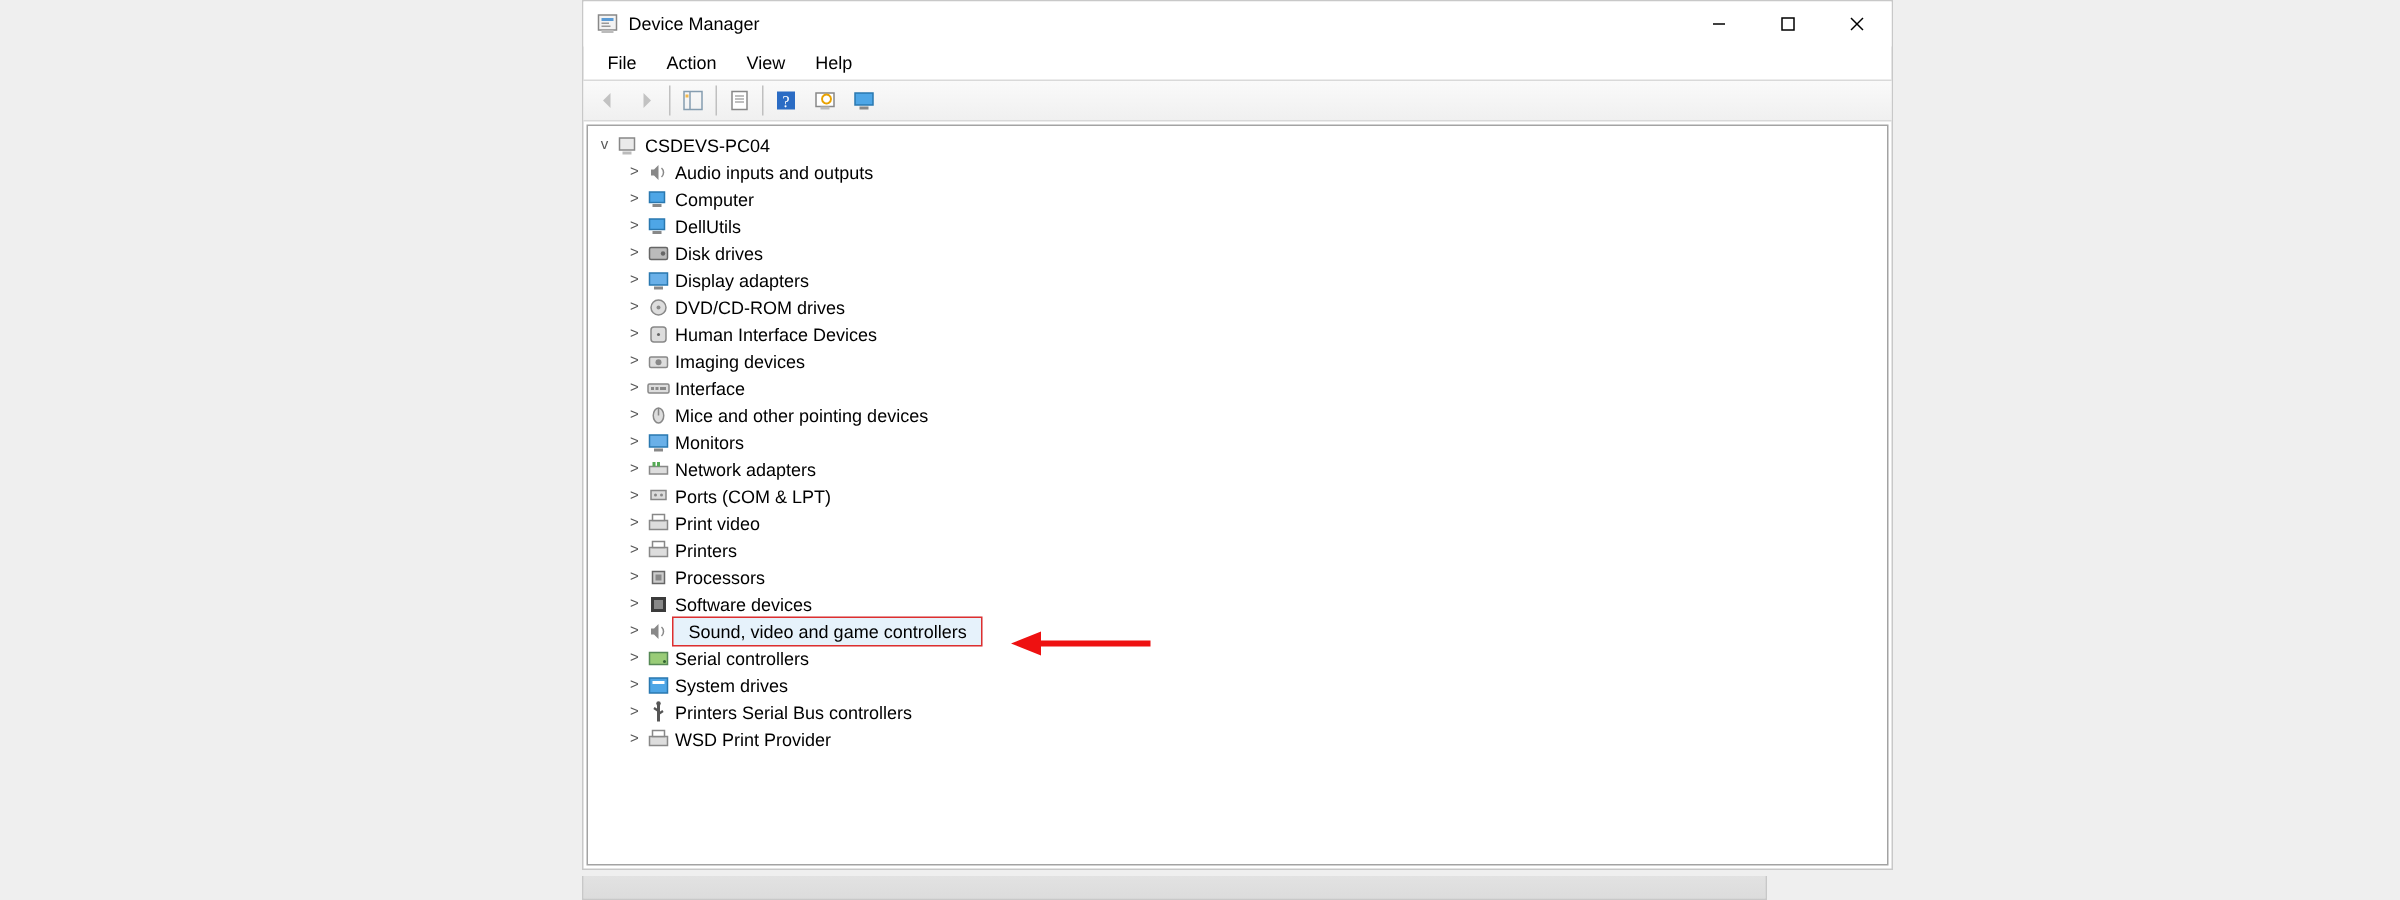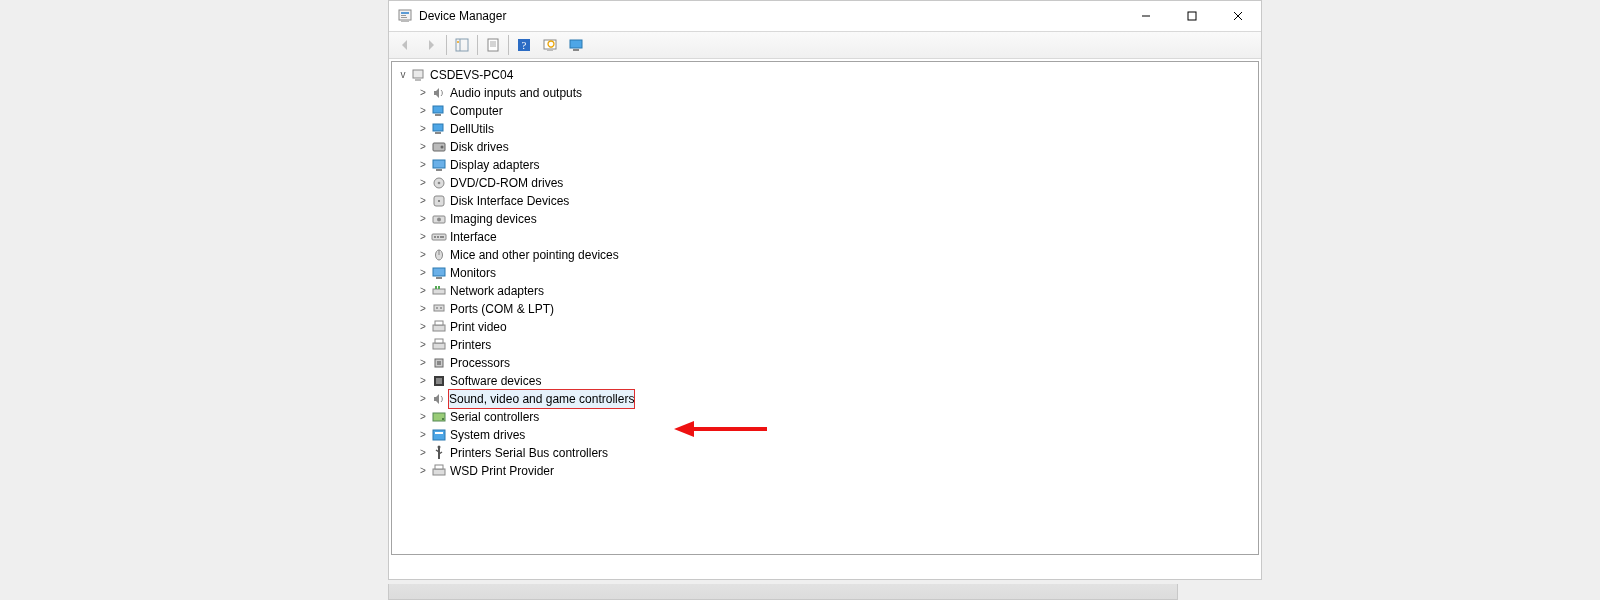--- a/index.html
+++ b/index.html
@@ -72,21 +72,21 @@
   }
   .tree-root { padding-left: 4px; }
   .node {
     display:flex; align-items:center; height:18px; line-height:18px;
     white-space: nowrap;
   }
   .node .exp { width:14px; text-align:center; color:#595959; font-size:10px; display:inline-block;}
   .node .icn { width:18px; display:inline-flex; align-items:center; justify-content:center;}
   .node .lbl { padding-left:2px; padding-right:2px;}
   .children { padding-left: 20px; }
-  .node.highlight .lbl { border:1px solid #de2f2f; background:#e6f2fb; padding:0 0;}
+  .node.highlight .lbl { border:1px solid #de2f2f; background:#e6f2fb; padding:0 10px;}
   
   .annotation-arrow {
     position:absolute; left: 672px; top: 417px; pointer-events:none;
   }
   
   .bottom-bar {
     position:absolute; left: 388px; width:790px; height:16px; top: 584px;
     background: linear-gradient(#e2e2e2,#dcdcdc);
     border: 1px solid #c8c8c8; border-top: none;
   }
@@ -122,20 +122,26 @@
       </div>
       <div class="win-btn">
         <svg width="10" height="10">
             <line x1="1" y1="1" x2="9" y2="9" stroke="#000"></line>
             <line x1="9" y1="1" x2="1" y2="9" stroke="#000"></line>
           </svg>
       </div>
     </div>
   </div>
 
+  <div class="menubar">
+    <span class="menu-item">File</span>
+    <span class="menu-item">Action</span>
+    <span class="menu-item">View</span>
+    <span class="menu-item">Help</span>
+  </div>
 
   <div class="toolbar">
     <div class="tbtn disabled">
       <svg width="16" height="16" viewBox="0 0 16 16">
           <path d="M10 3 L5 8 L10 13 Z" fill="#777"></path>
         </svg>
     </div>
     <div class="tbtn disabled">
       <svg width="16" height="16" viewBox="0 0 16 16">
           <path d="M6 3 L11 8 L6 13 Z" fill="#777"></path>
@@ -254,21 +260,21 @@
             <span class="lbl">DVD/CD-ROM drives</span>
           </div>
           <div class="node">
             <span class="exp">&gt;</span>
             <span class="icn">
               <svg width="16" height="16" viewBox="0 0 16 16">
                 <rect x="3" y="3" width="10" height="10" rx="2" fill="#ddd" stroke="#888"></rect>
                 <circle cx="8" cy="8" r="1" fill="#666"></circle>
               </svg>
             </span>
-            <span class="lbl">Disk Interface Devices</span>
+            <span class="lbl">Human Interface Devices</span>
           </div>
           <div class="node">
             <span class="exp">&gt;</span>
             <span class="icn">
               <svg width="16" height="16" viewBox="0 0 16 16">
                 <rect x="2" y="5" width="12" height="7" rx="1" fill="#ddd" stroke="#888"></rect>
                 <circle cx="8" cy="8.5" r="2" fill="#888"></circle>
               </svg>
             </span>
             <span class="lbl">Imaging devices</span>

